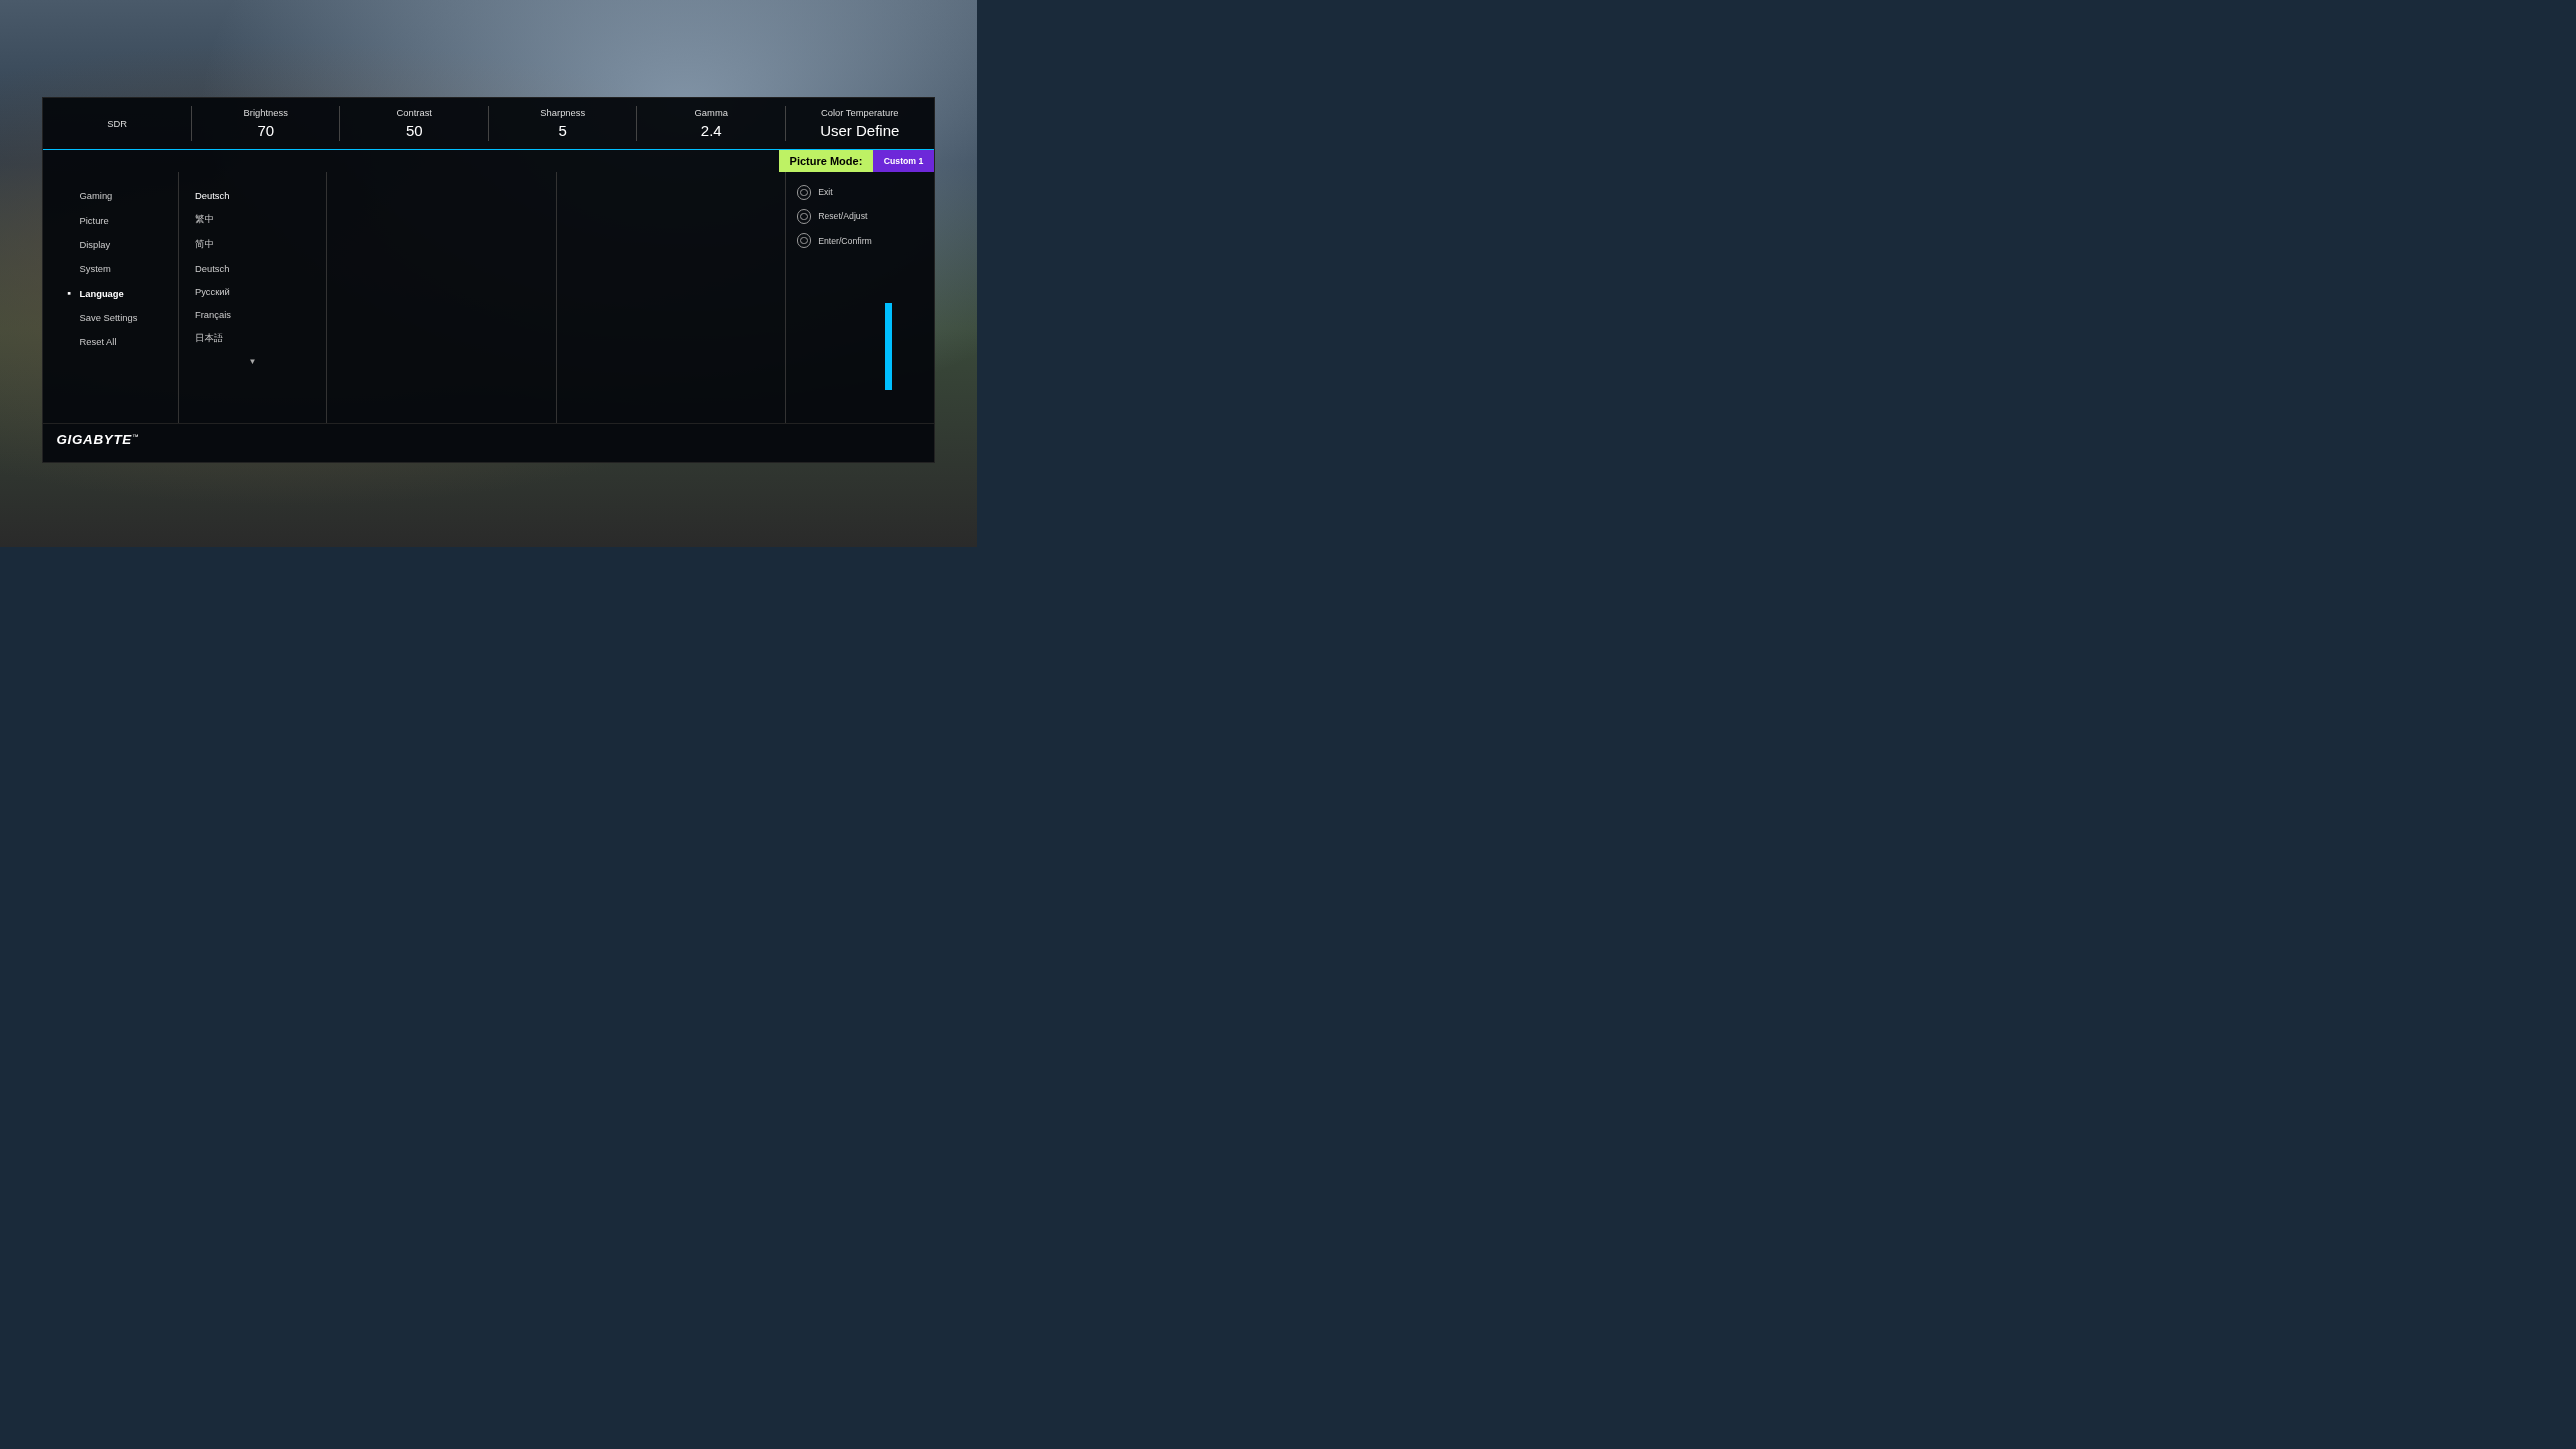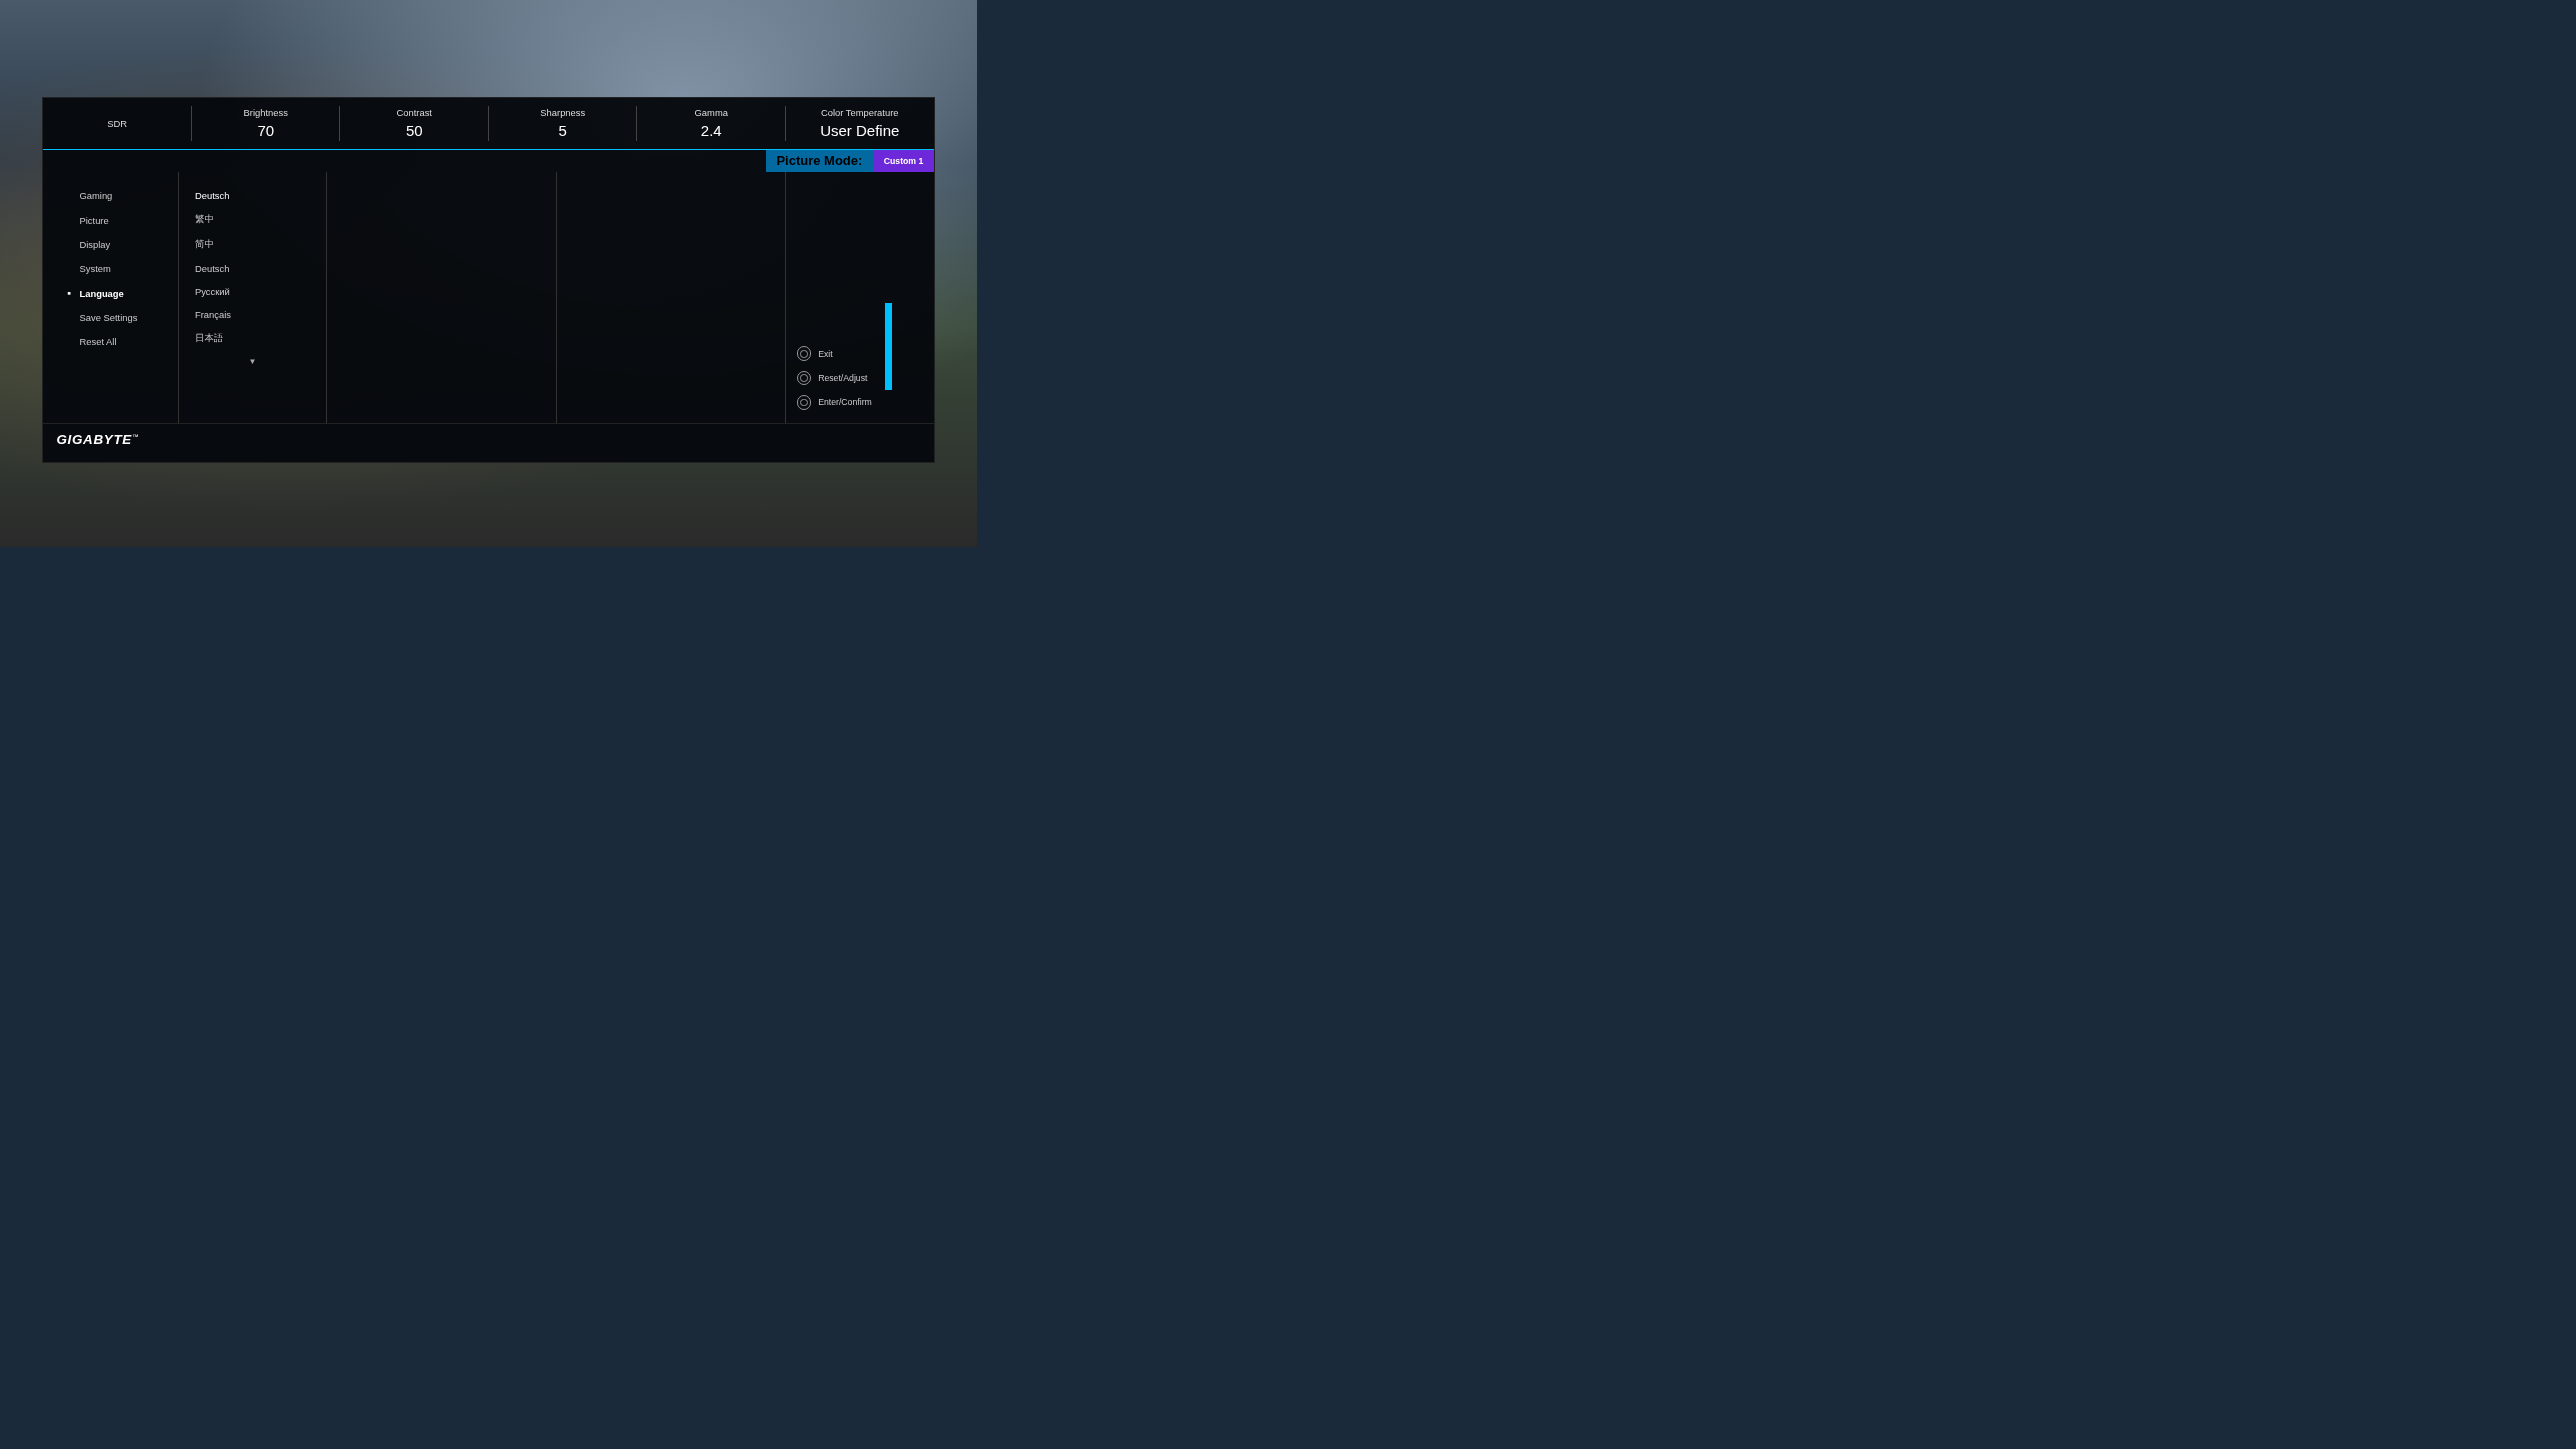--- a/index.html
+++ b/index.html
@@ -79,23 +79,23 @@
     .picture-mode-bar {
       display: flex;
       justify-content: flex-end;
       align-items: center;
       height: 21.5px;
       padding-right: 0;
       background: transparent;
     }
 
     .picture-mode-label {
-      background: #0369a1;
+      background: #bef264;
       color: #000;
-      font-size: 13px;
+      font-size: 11px;
       font-weight: bold;
       padding: 2.7px 10.7px;
       height: 100%;
       display: flex;
       align-items: center;
     }
 
     .picture-mode-value {
       background: #6d28d9;
       color: #fff;
@@ -181,21 +181,20 @@
       flex: 1;
       border-right: 0.7px solid #333;
     }
 
     
     .controls-panel {
       width: 148px;
       padding: 13.4px 10.7px;
       display: flex;
       flex-direction: column;
-      justify-content: flex-end;
       gap: 9.4px;
     }
 
     .control-item {
       display: flex;
       align-items: center;
       gap: 6.7px;
       color: #cccccc;
       font-size: 8.7px;
     }

